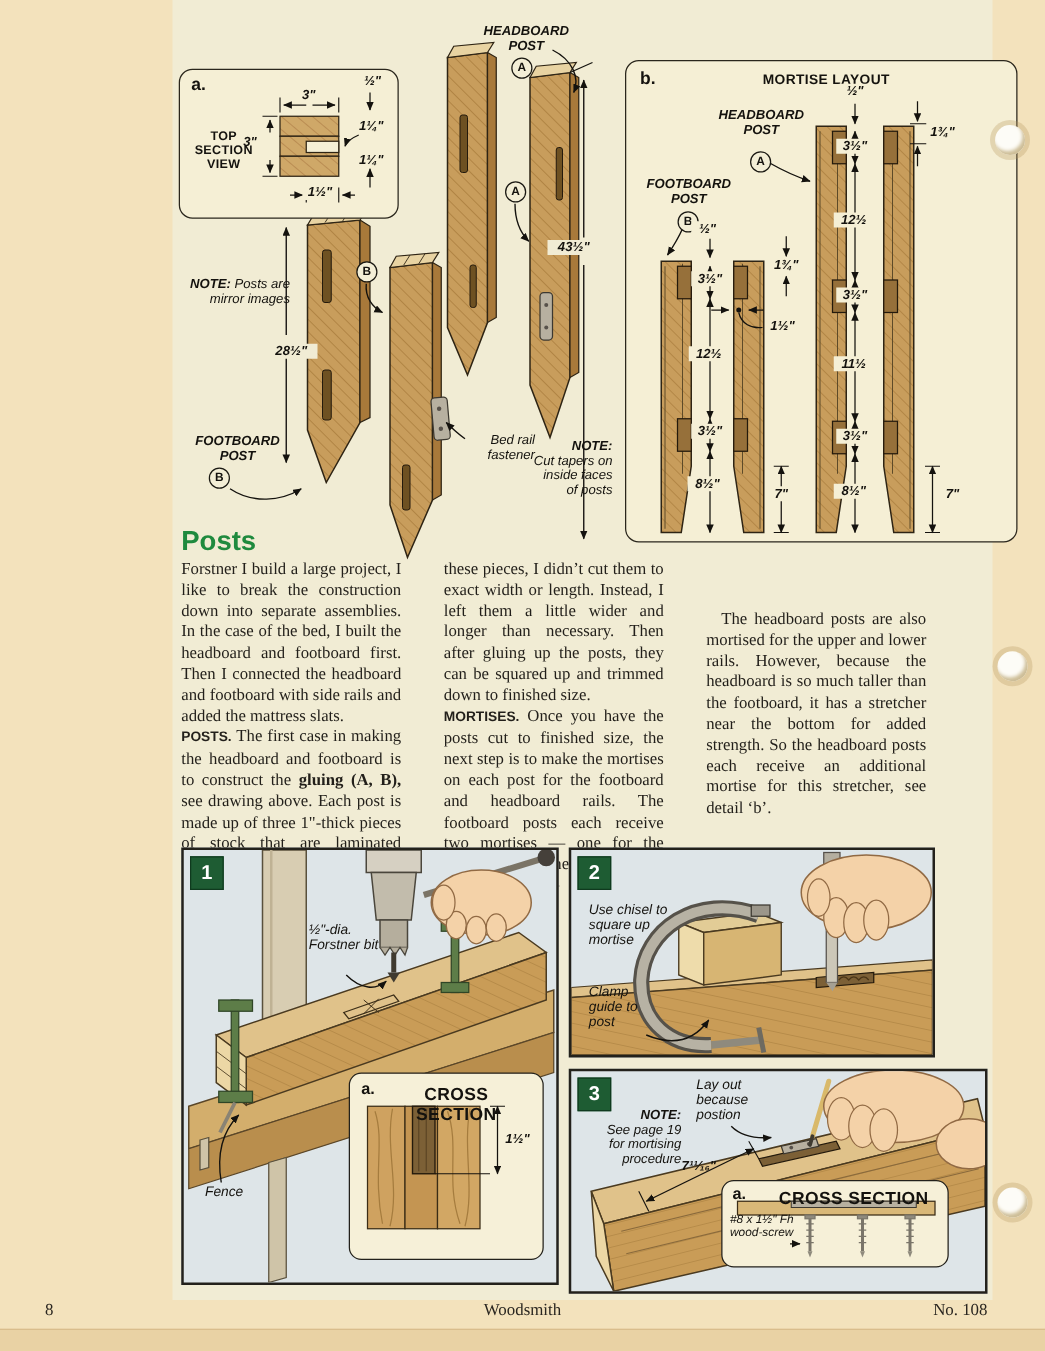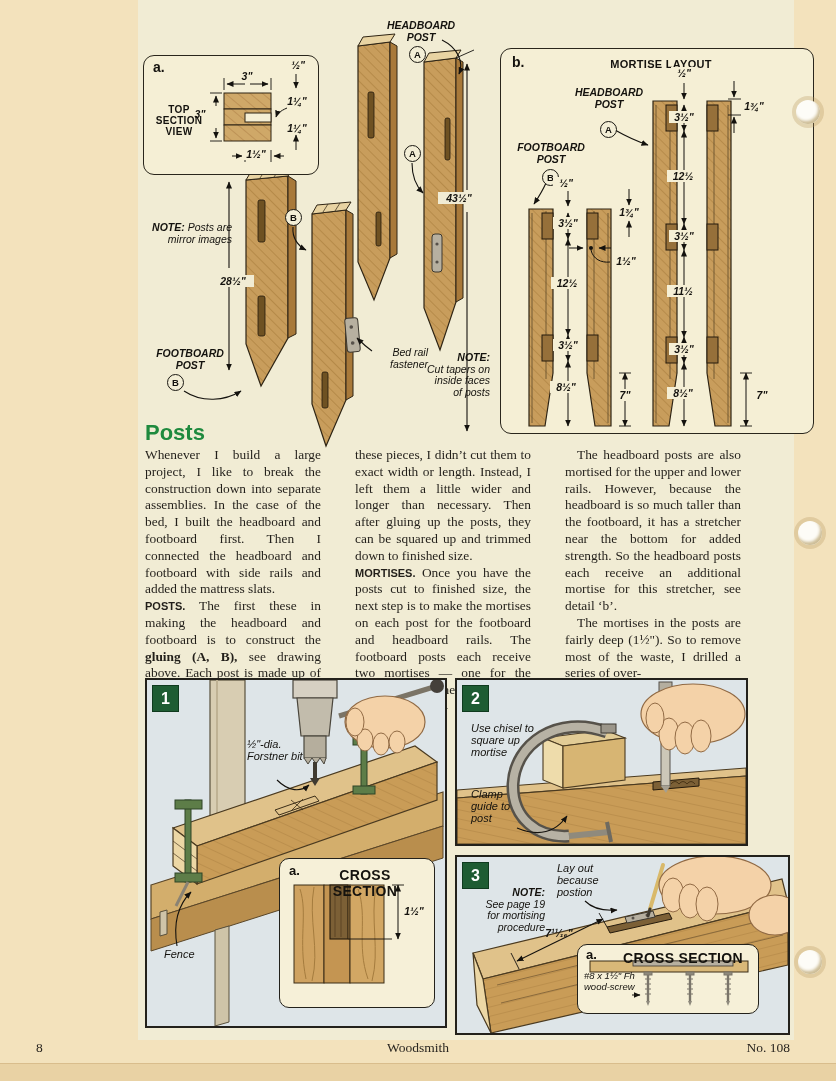--- a/index.html
+++ b/index.html
@@ -24,21 +24,21 @@
   
   .detail-box{position:absolute;background:#f5efd5;border:1.6px solid #2a261c;border-radius:11px;}
   .box-tag{position:absolute;font-weight:bold;font-size:14px;color:#14120e;}
   .box-title{position:absolute;font-weight:bold;font-size:11px;letter-spacing:.3px;color:#14120e;text-align:center;}
   
   .heading{position:absolute;left:145px;top:420px;font-size:22px;font-weight:bold;color:#1f8a3e;}
   .columns{position:absolute;left:145px;top:447px;width:596px;display:flex;gap:34px;}
   .col{width:176px;font-family:"Liberation Serif",serif;font-size:13.4px;line-height:16.8px;
        color:#221f1a;text-align:justify;}
   .col p{margin:0;}
-  .col p.indent{text-indent:12px;}
+  .col p.indent{text-indent:12px;margin-top:40px;}
   .lead{font-family:"Liberation Sans",sans-serif;font-weight:bold;font-size:11px;}
   
   .panel{position:absolute;background:#dee5e8;border:2px solid #23211b;}
   .badge{position:absolute;left:5px;top:5px;width:25px;height:25px;background:#1e5c33;color:#fff;
          font-weight:bold;font-size:16px;line-height:25px;text-align:center;border:1px solid #0f3a1e;}
   .plabel{position:absolute;font-style:italic;font-size:11px;line-height:12px;color:#14120e;text-align:left;}
   .inset{position:absolute;background:#f6f0d8;border:1.6px solid #23211b;border-radius:10px;}
   .inset .box-title{font-size:14px;}
   .inset .box-tag{font-size:13px;}
   .footer-text{position:absolute;font-family:"Liberation Serif",serif;font-size:13.5px;color:#2a2620;}
@@ -267,22 +267,22 @@
     <div class="dim mask-box" style="left:166px;top:236px;width:32px">11½</div>
     <div class="dim mask-box" style="left:168px;top:294px;width:30px">3½"</div>
     <div class="dim mask-box" style="left:166px;top:338px;width:32px">8½"</div>
     <div class="dim mask-box" style="left:238px;top:51px;width:30px">1¾"</div>
     <div class="dim mask-box" style="left:250px;top:340px;width:22px">7"</div>
   </div>
 
   <h1 class="heading" style="margin:0">Posts</h1>
   <div class="columns">
     <div class="col">
-      <p>Whenever I build a large project, I like to break the construction down into separate assemblies. In the case of the bed, I built the headboard and footboard first. Then I connected the headboard and footboard with side rails and added the mattress slats.</p>
-      <p><span class="lead">POSTS.</span><span> The first these in making the headboard and footboard is to construct the </span><b>gluing (A, B),</b><span> see drawing above. Each post is made up of three 1"-thick pieces of stock that are laminated together. But when cutting</span></p>
+      <p>Forstner I build a large project, I like to break the construction down into separate assemblies. In the case of the bed, I built the headboard and footboard first. Then I connected the headboard and footboard with side rails and added the mattress slats.</p>
+      <p><span class="lead">POSTS.</span><span> The first case in making the headboard and footboard is to construct the </span><b>gluing (A, B),</b><span> see drawing above. Each post is made up of three 1"-thick pieces of stock that are laminated together. But when cutting</span></p>
     </div>
     <div class="col">
       <p>these pieces, I didn’t cut them to exact width or length. Instead, I left them a little wider and longer than necessary. Then after gluing up the posts, they can be squared up and trimmed down to finished size.</p>
       <p><span class="lead">MORTISES.</span><span> Once you have the posts cut to finished size, the next step is to make the mortises on each post for the footboard and headboard rails. The footboard posts each receive two mortises — one for the upper rail and one for the lower rail. For the loca-</span></p>
     </div>
     <div class="col">
       <p class="indent">The headboard posts are also mortised for the upper and lower rails. However, because the headboard is so much taller than the footboard, it has a stretcher near the bottom for added strength. So the headboard posts each receive an additional mortise for this stretcher, see detail ‘b’.</p>
       <p class="indent">The mortises in the posts are fairly deep (1½"). So to remove most of the waste, I drilled a series of over-</p>
     </div>
   </div>

